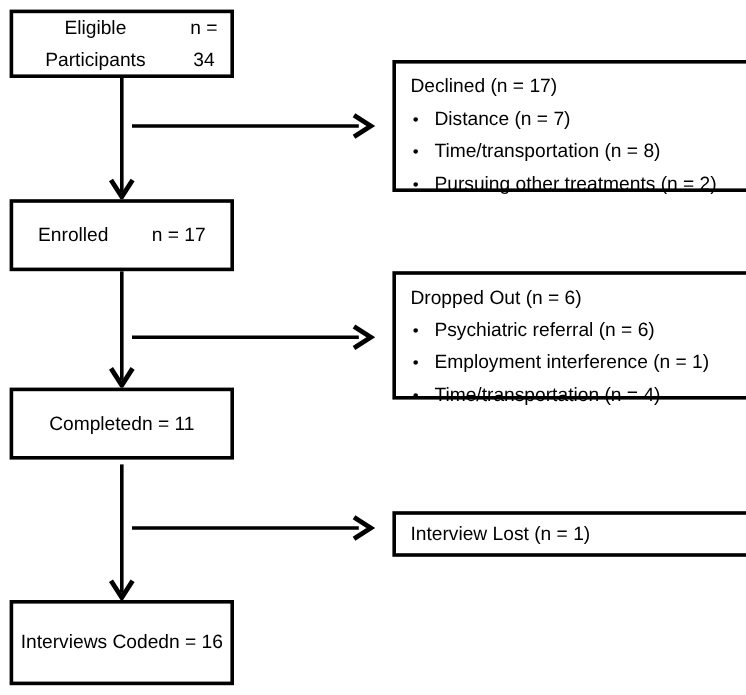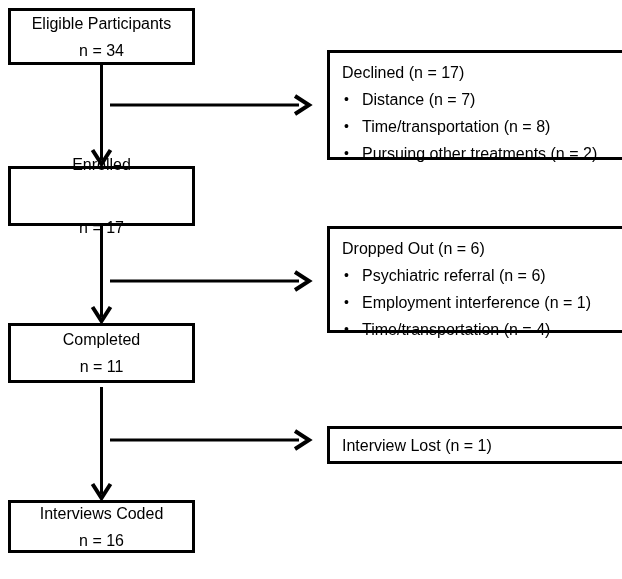--- a/index.html
+++ b/index.html
@@ -20,32 +20,32 @@
     width: 622px; height: 579px;
     pointer-events: none;
   }
   .main-box {
     position: absolute;
     left: 8px;
     width: 187px;
     border: 3px solid #000000;
     background: #ffffff;
     display: flex;
-    flex-direction: column;
+    flex-direction: row;
     align-items: center;
     justify-content: center;
     text-align: center;
     color: #000000;
     font-size: 16px;
     line-height: 27px;
   }
   .b1 { top: 8px;   height: 57px; }
   .b2 { top: 166px; height: 60px; gap: 36px; }
   .b3 { top: 323px; height: 60px; }
-  .b4 { top: 500px; height: 53px; }
+  .b4 { top: 500px; height: 71px; }
   .side-box {
     position: absolute;
     left: 327px;
     width: 305px;
     border: 3px solid #000000;
     background: #ffffff;
     color: #000000;
     font-size: 16px;
     padding: 6px 12px;
   }

